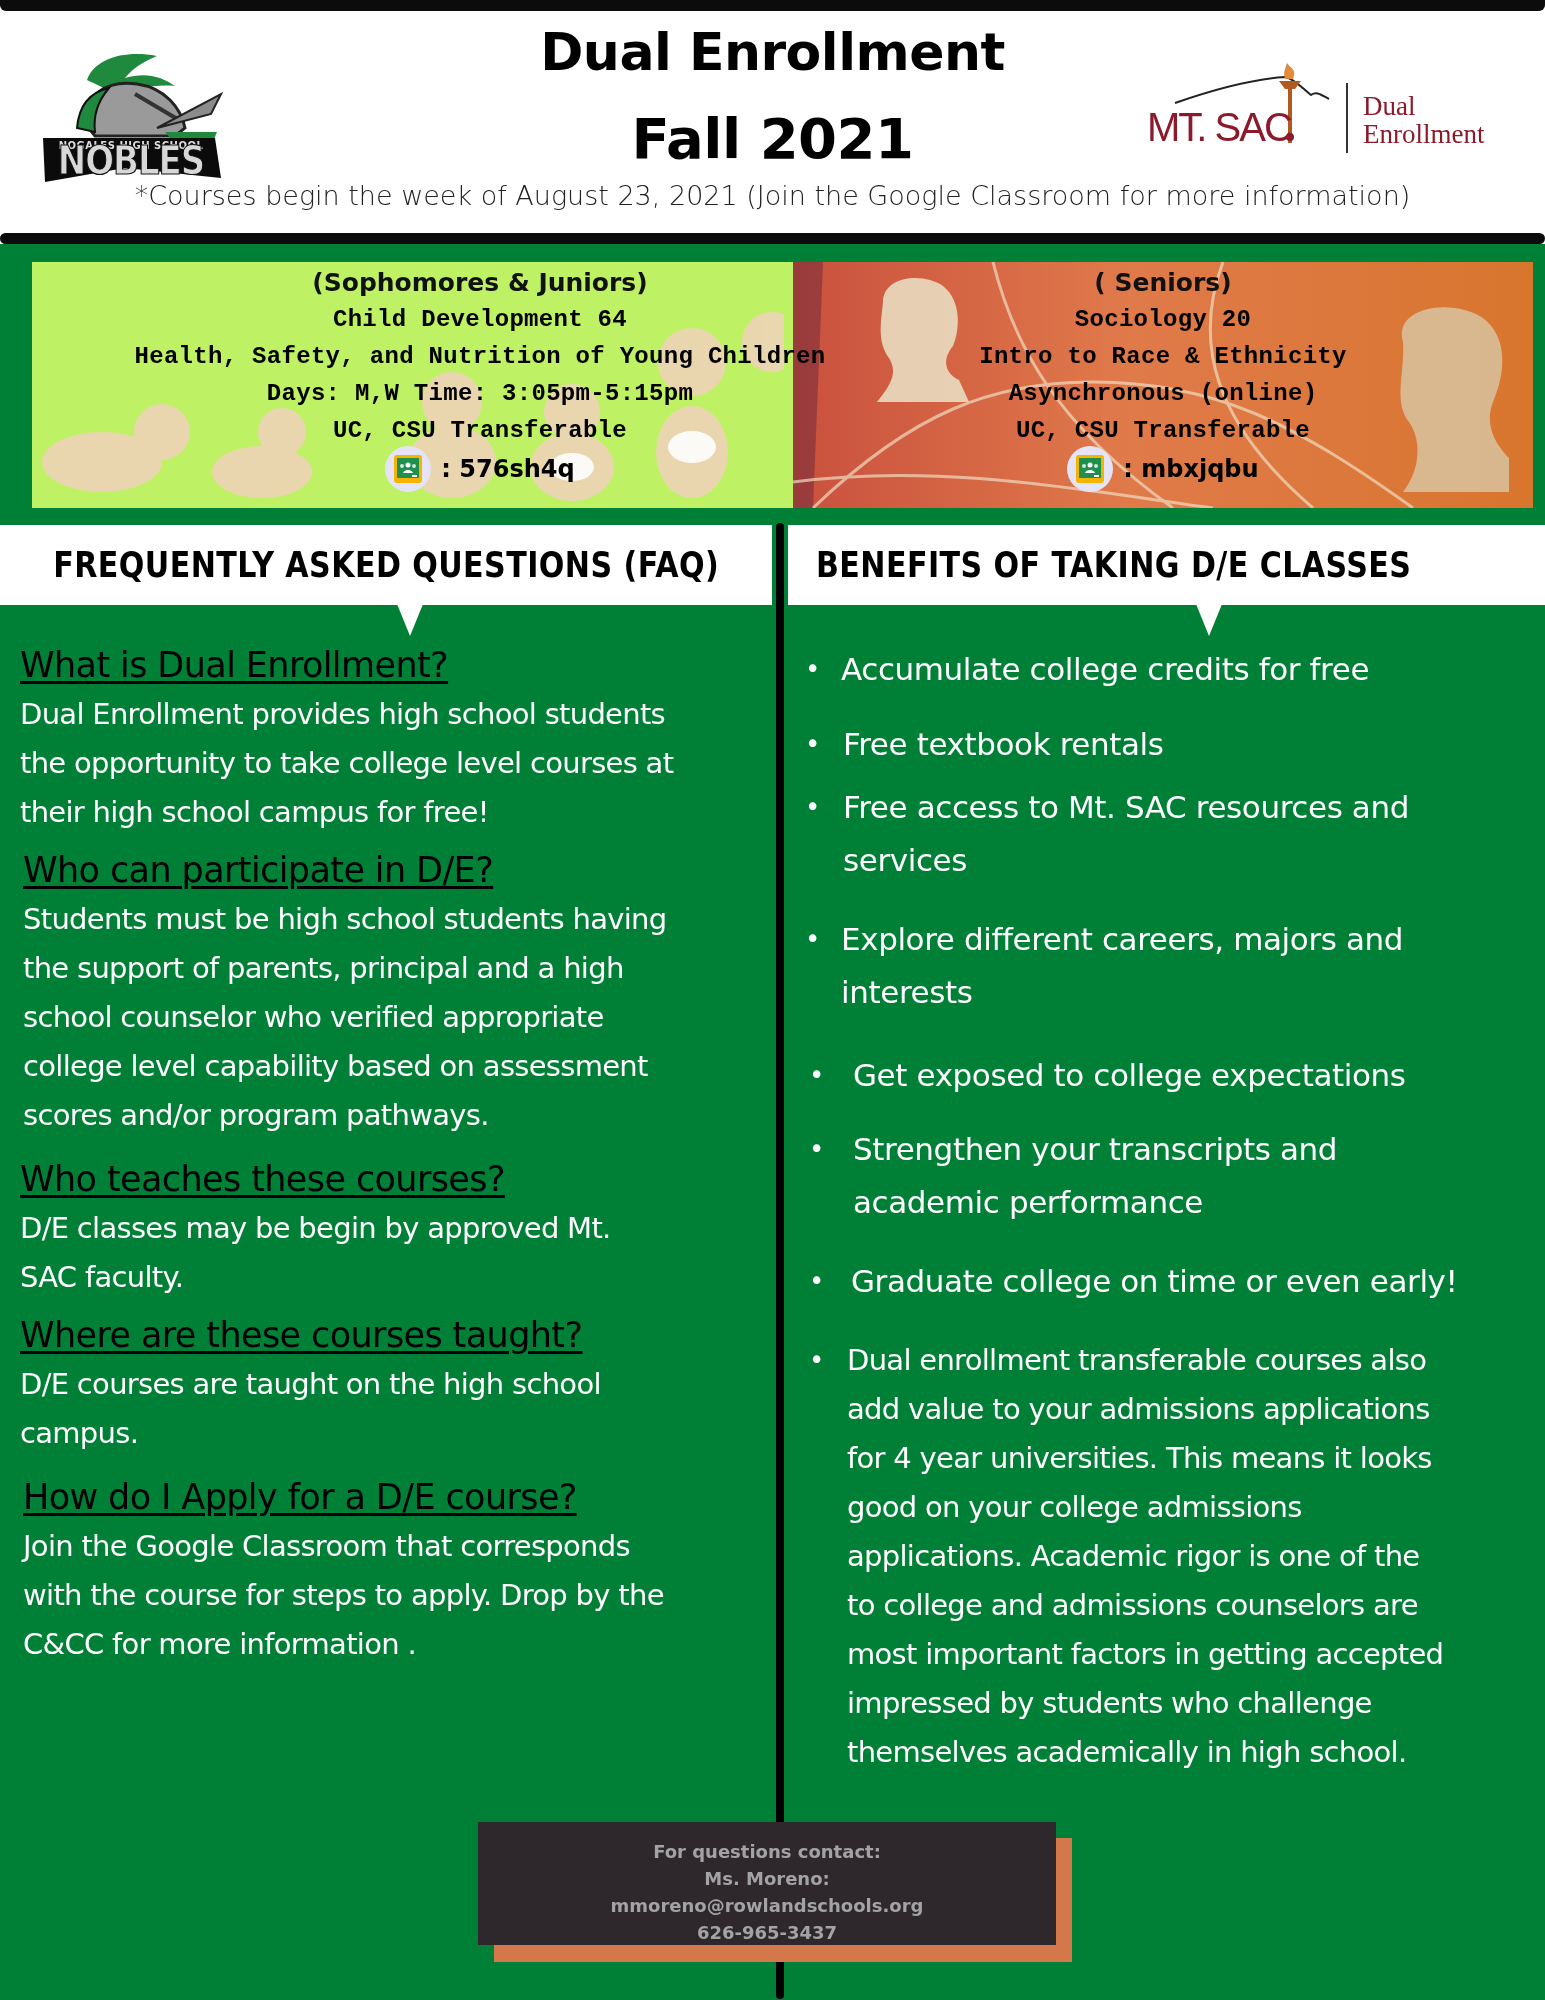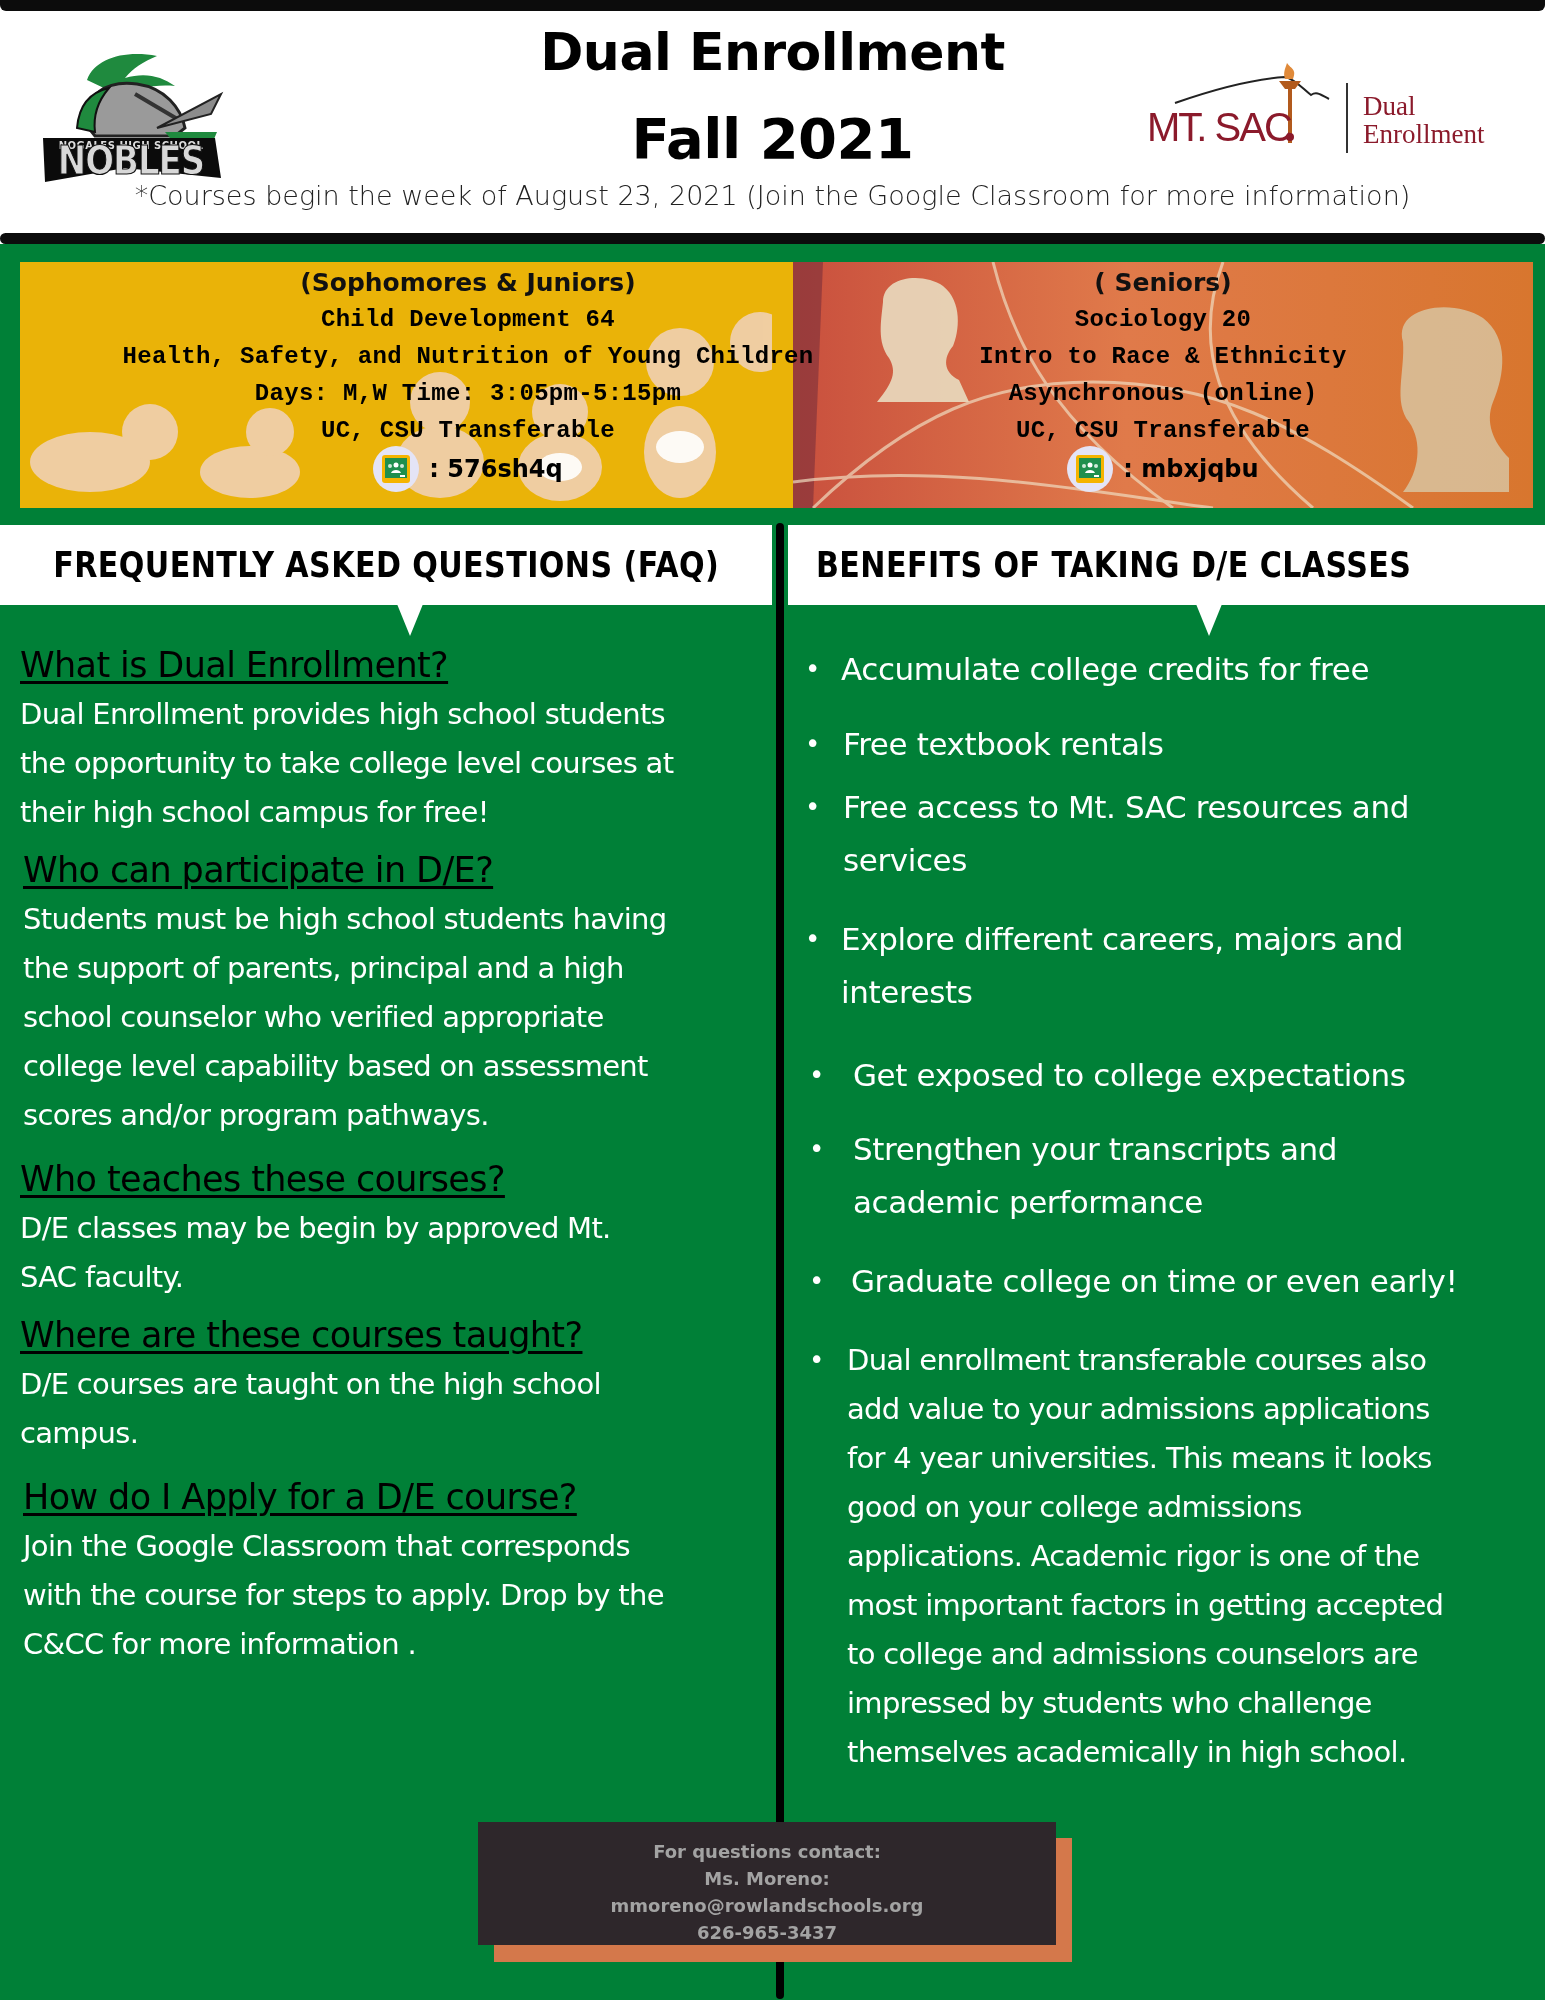--- a/index.html
+++ b/index.html
@@ -16,21 +16,21 @@
 
   
   .nobles-logo { left: 25px; top: 28px; width: 205px; height: 160px; }
   
   .mtsac-logo { left: 1145px; top: 55px; width: 370px; height: 110px; }
 
   .green-bg { left: 0; top: 244px; width: 1545px; height: 1756px; background: #008037; }
 
   
   .card { top: 262px; height: 246px; overflow: hidden; text-align: center; }
-  .card-left { left: 20px; width: 896px; background: #eab308; }
+  .card-left { left: 32px; width: 896px; background: #bef264; }
   .card-right { left: 793px; width: 740px; background: #fca5a5; }
   .card-bg { position: absolute; inset: 0; }
   .card-content { position: relative; z-index: 2; padding-top: 3px; }
   .card-audience { font-family: "DejaVu Sans", sans-serif; font-size: 25px; color: #111; line-height: 36px; font-weight: 600; }
   .card-line { font-family: Liberation Mono, monospace; font-weight: 900; font-size: 24px; color: #000; line-height: 37px; letter-spacing: 0.3px; }
   .code-row { display: inline-flex; align-items: center; gap: 10px; height: 40px; }
   .classroom-icon { width: 46px; height: 46px; border-radius: 50%; background: #e4e4f6; display: flex; align-items: center; justify-content: center; }
   .code-text { font-family: "DejaVu Sans", sans-serif; font-weight: 900; font-size: 24px; color: #000; }
 
   
@@ -270,22 +270,22 @@
     <span class="bullet">•</span>
     <div>Graduate college on time or even early!</div>
   </li>
   <li class="benefit long" style="padding-left:38px; margin-left:4px;">
     <span class="bullet">•</span>
     <div>Dual enrollment transferable courses also</div>
     <div>add value to your admissions applications</div>
     <div>for 4 year universities. This means it looks</div>
     <div>good on your college admissions</div>
     <div>applications.  Academic rigor is one of the</div>
+    <div>to college and admissions counselors are</div>
     <div>most important factors in getting accepted</div>
-    <div>to college and admissions counselors are</div>
     <div>impressed by students who challenge</div>
     <div>themselves academically in high school.</div>
   </li>
 </ul>
 
 <div class="abs contact-shadow"></div>
 <div class="abs contact-box">
   <div class="contact-line">For questions contact:</div>
   <div class="contact-line">Ms. Moreno:</div>
   <div class="contact-line">mmoreno@rowlandschools.org</div>

